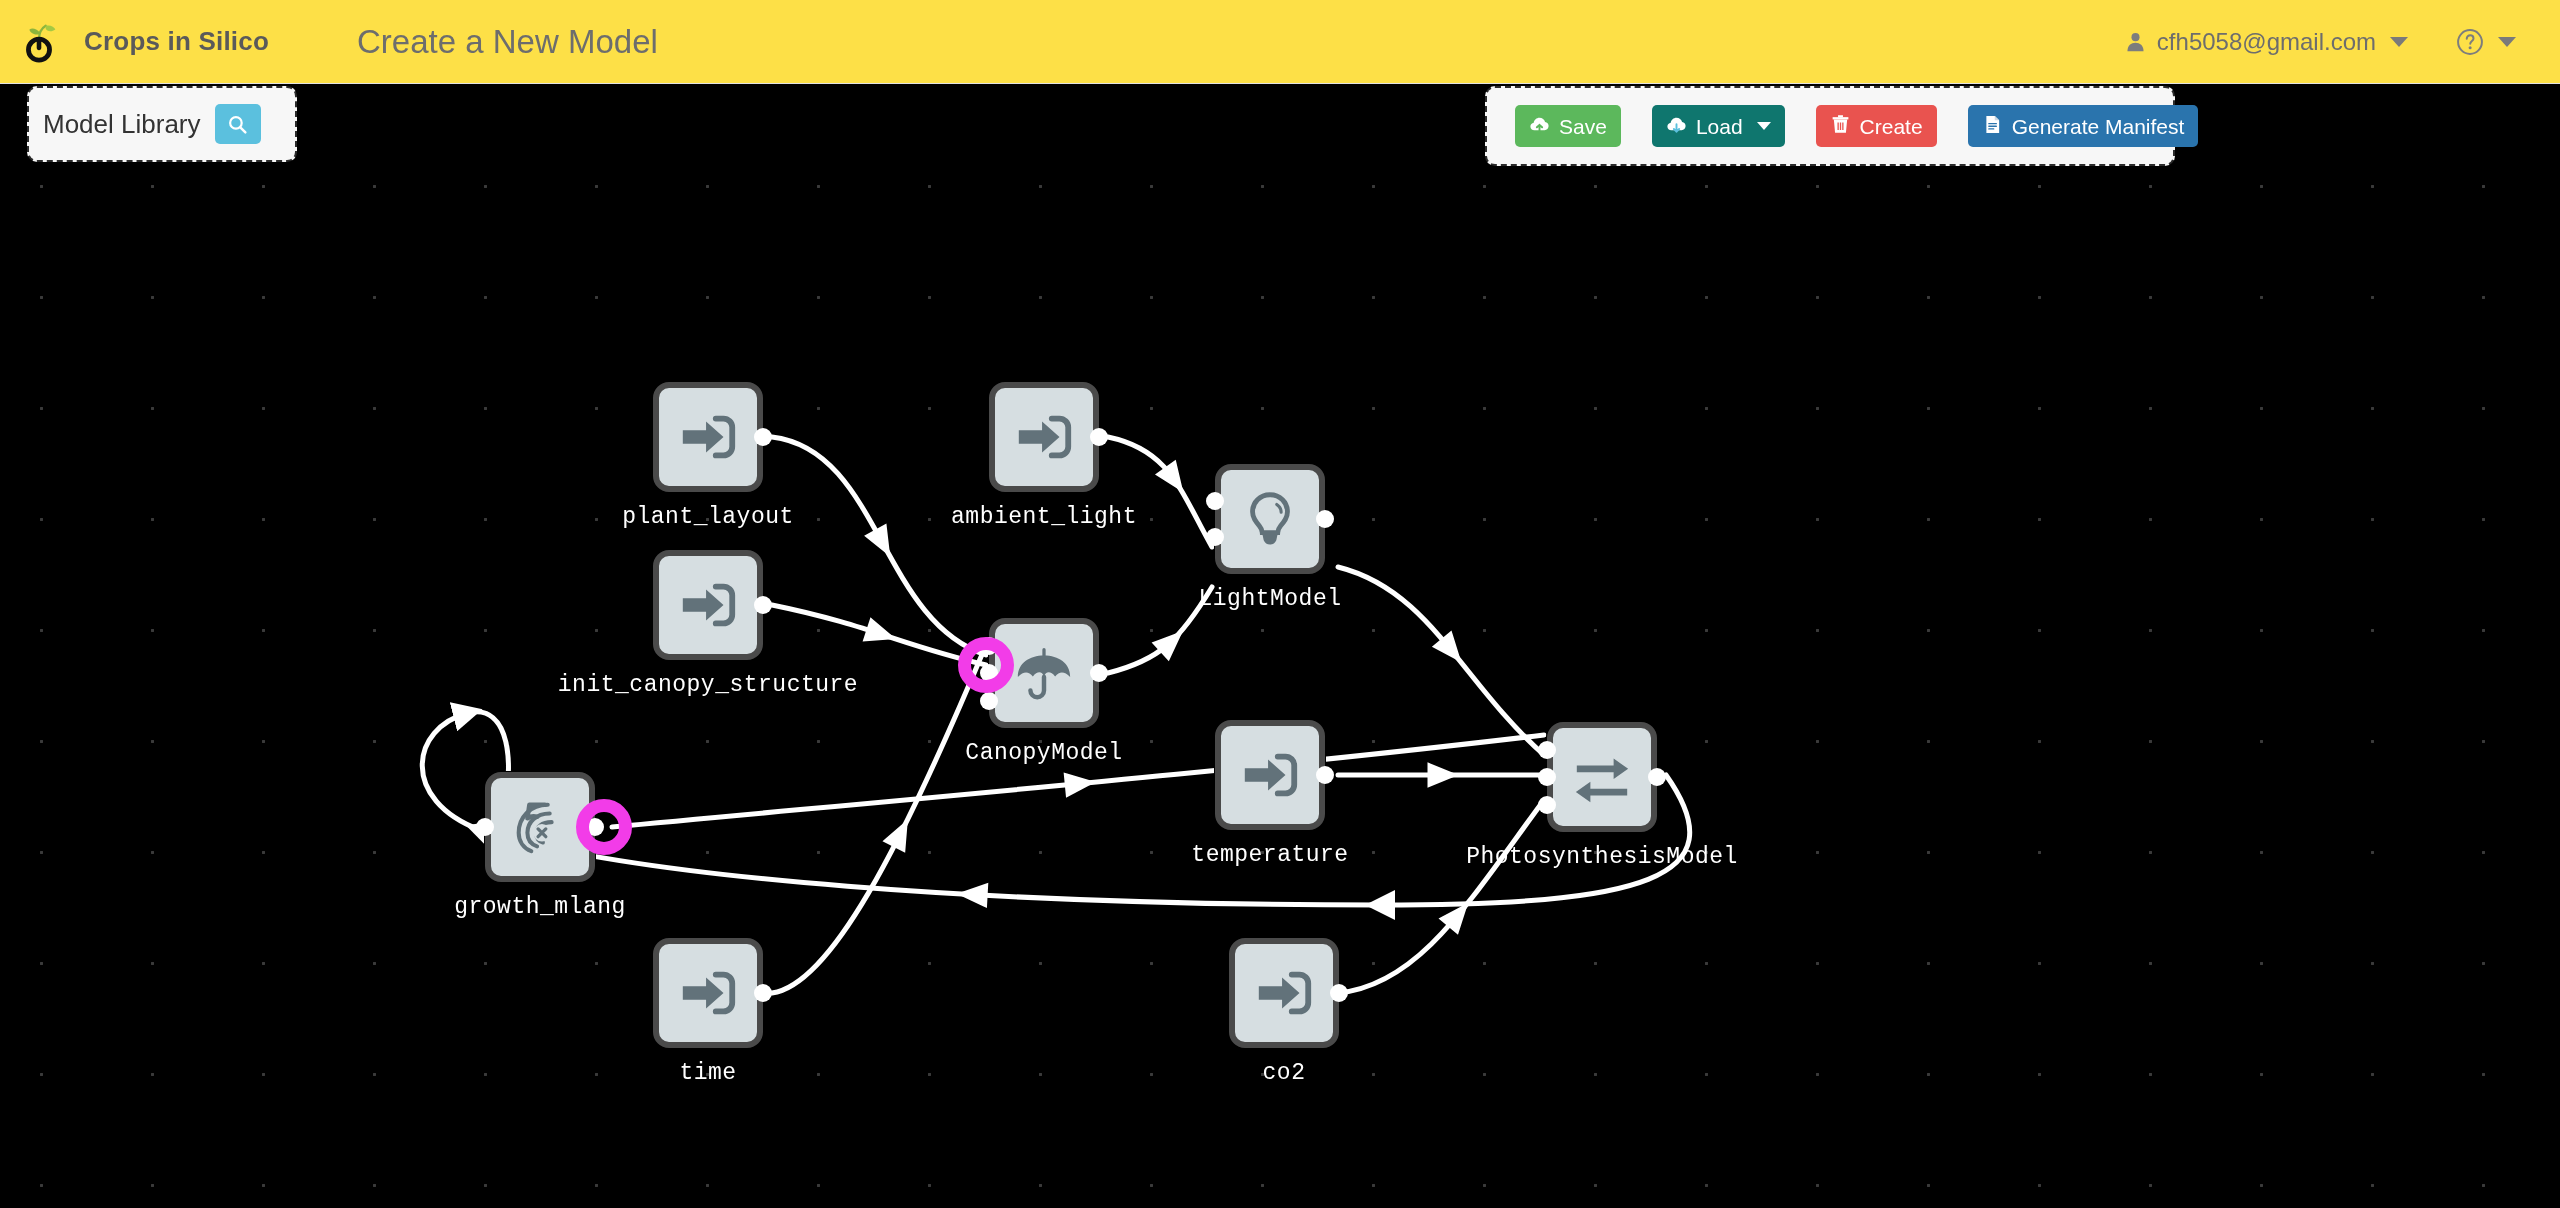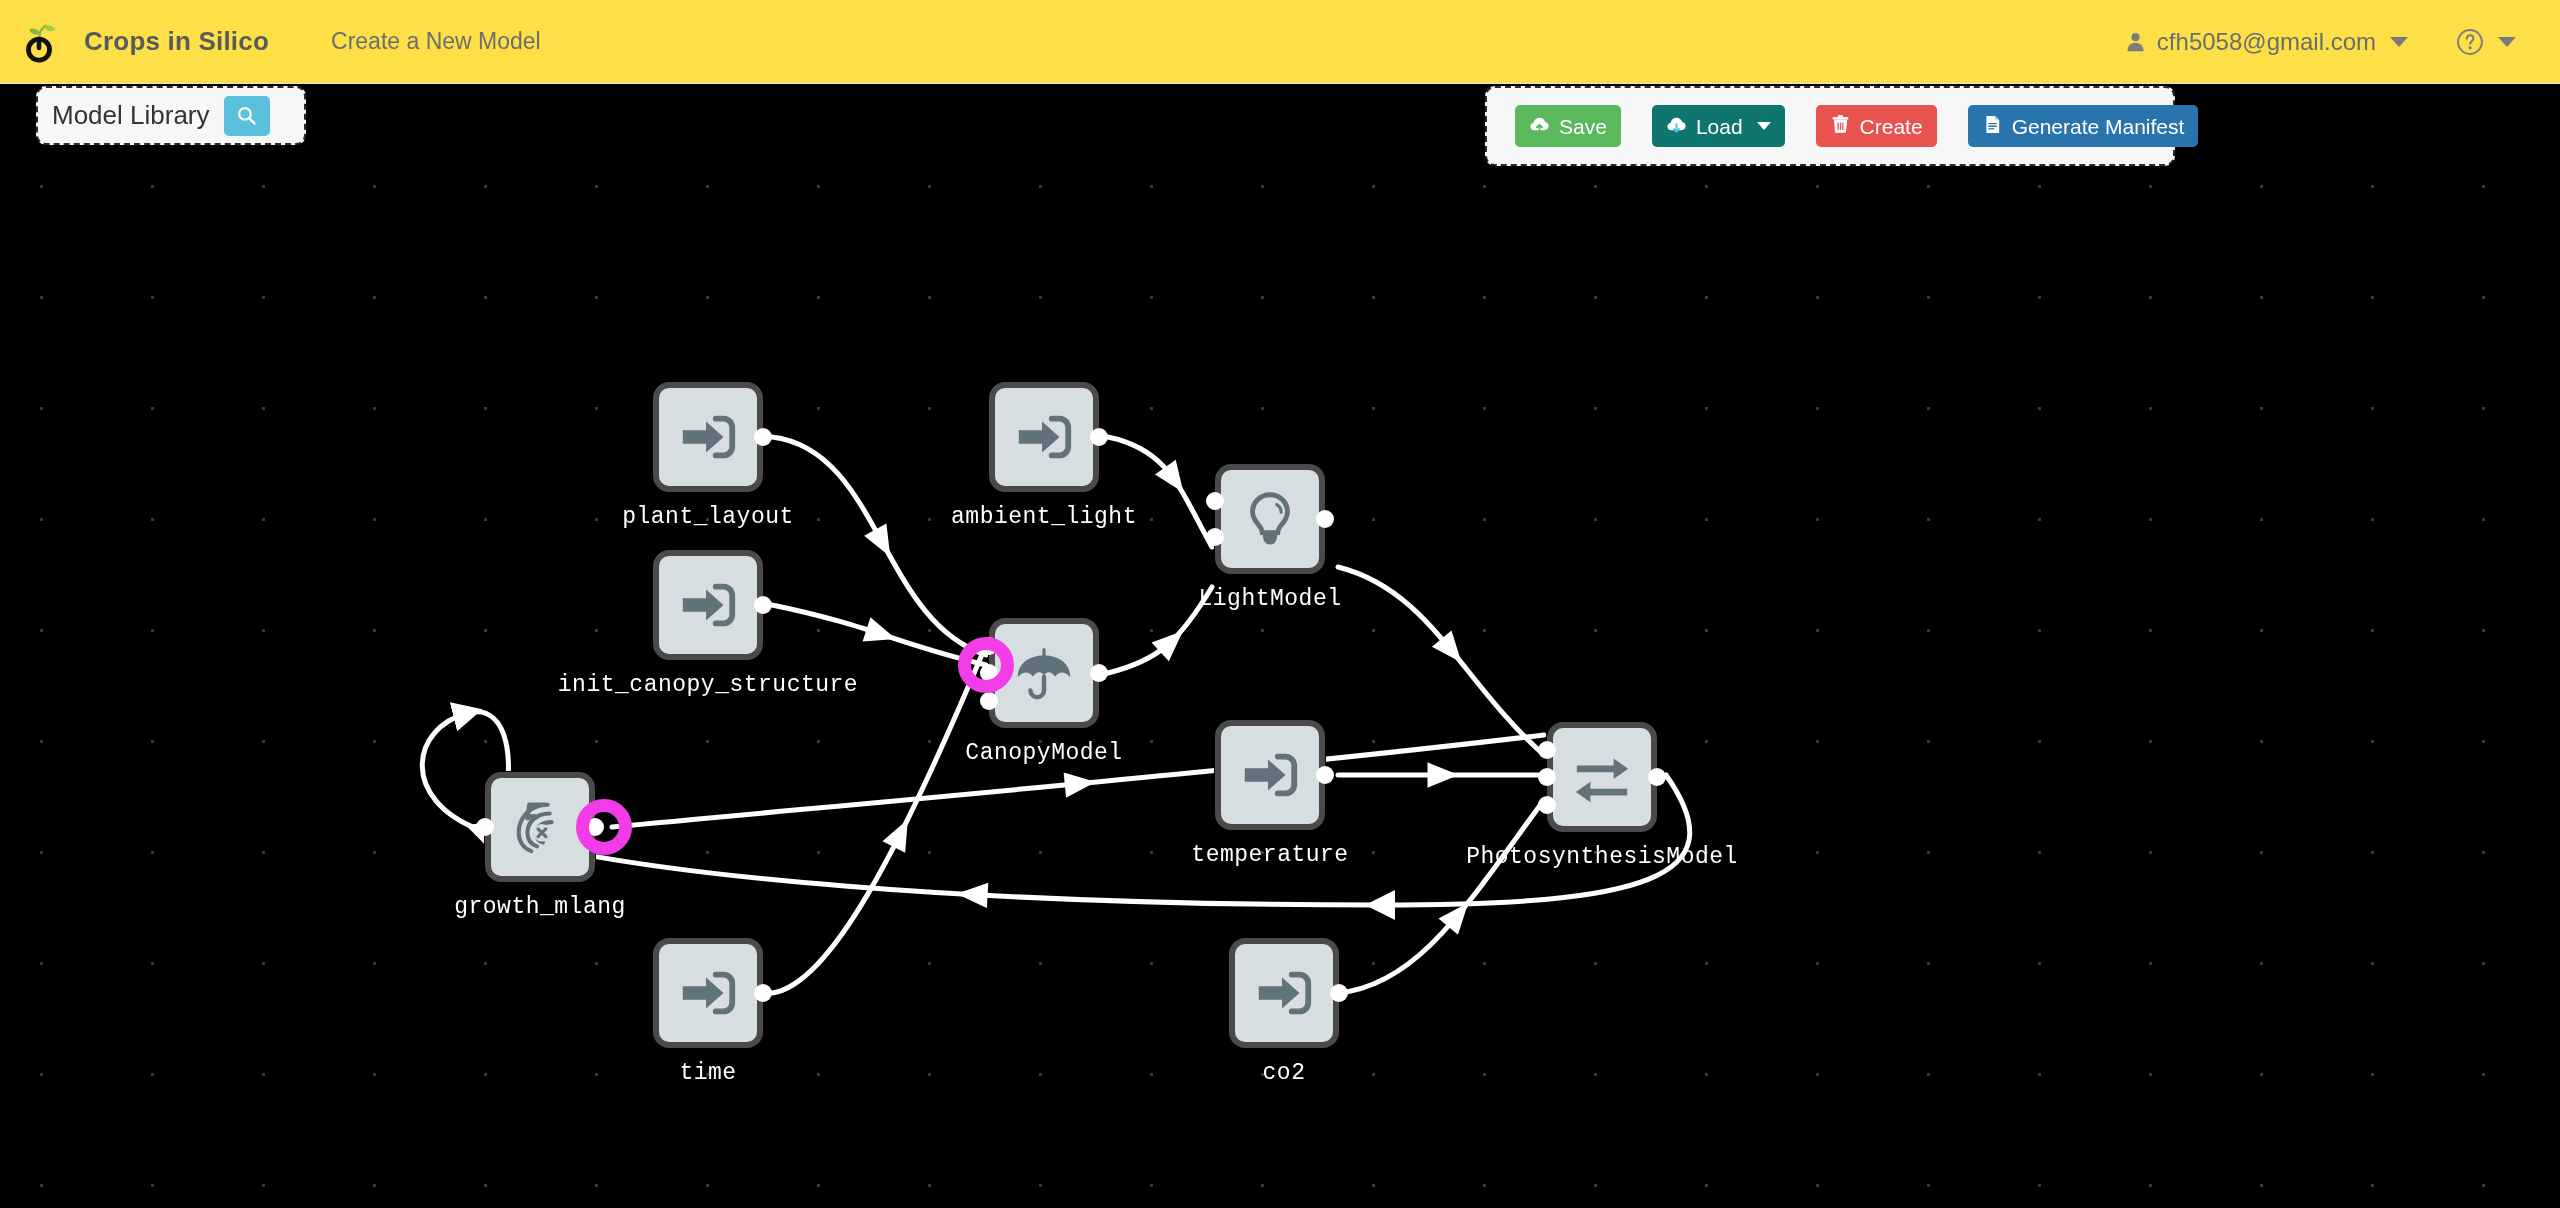--- a/index.html
+++ b/index.html
@@ -31,21 +31,21 @@
     border-bottom: 1px solid #e3e3e3;
     display: flex; align-items: center;
     z-index: 40;
   }
   #brand-logo { width: 46px; height: 46px; margin-left: 16px; flex: none; }
   #brand-title {
     font-size: 26px; font-weight: bold; color: #5a5a5a;
     margin-left: 22px; letter-spacing: .2px; white-space: nowrap;
   }
   #nav-create {
-    font-size: 23px; color: #6d6d6d; margin-left: 62px; white-space: nowrap;
+    font-size: 33px; color: #6d6d6d; margin-left: 88px; white-space: nowrap;
     cursor: pointer;
   }
   #header-right {
     margin-left: auto; margin-right: 44px;
     display: flex; align-items: center; gap: 0px;
   }
   .hr-group { display:flex; align-items:center; cursor:pointer; }
   #user-icon { width: 21px; height: 21px; margin-right: 11px; }
   #user-email { font-size: 24px; color: #6d6d6d; white-space: nowrap; }
   .caret {
@@ -58,21 +58,21 @@
 
   
   .float-panel {
     position: absolute;
     background: #f7f7f7;
     border: 2px dashed #2b2b2b;
     border-radius: 10px;
     z-index: 30;
   }
   #model-library {
-    left: 36px; top: 86px; width: 270px; height: 59px;
+    left: 27px; top: 86px; width: 270px; height: 76px;
     display: flex; align-items: center; padding: 16px 14px;
   }
   #model-library-title {
     font-size: 26px; color: #333; white-space: nowrap;
   }
   #library-search-btn {
     margin-left: 14px; width: 46px; height: 40px;
     background: #5bc0de; border: none; border-radius: 5px;
     display: flex; align-items: center; justify-content: center;
     cursor: pointer; padding: 0;

